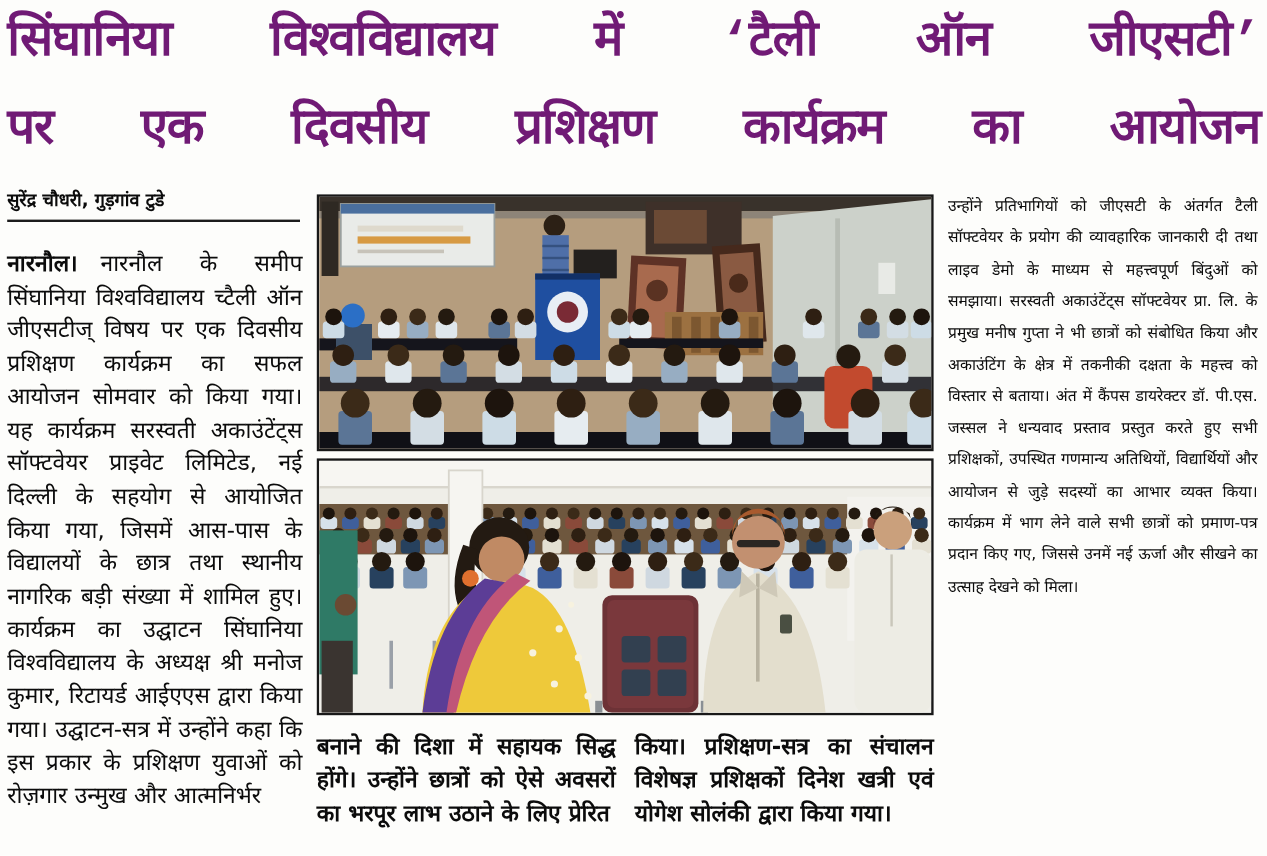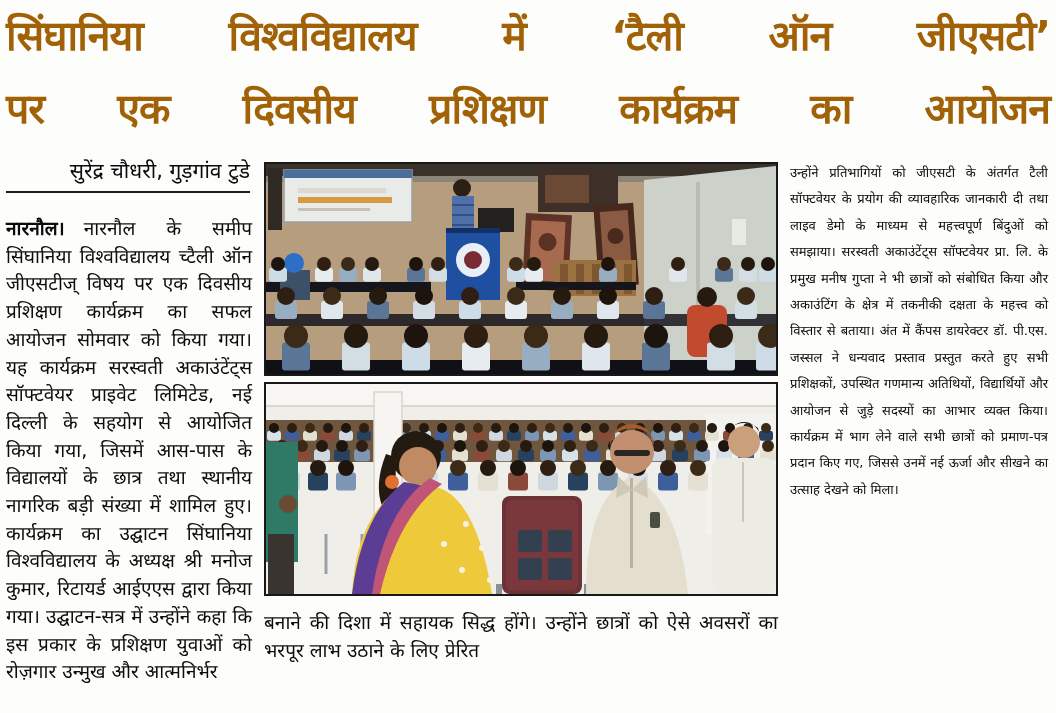--- a/index.html
+++ b/index.html
@@ -17,37 +17,37 @@
   .headline{position:absolute;top:0;left:6px;right:6px;height:152px;}
   .hl-line{
     font-weight:bold;
     font-size:41px;
     line-height:73px;
     letter-spacing:-1px;
     white-space:normal;
     text-align:justify;
     text-align-last:justify;
     text-justify:inter-word;
-    color:#a16207;
+    color:#701a75;
+    font-family:Liberation Mono, monospace;
   }
 
   
   .content{position:absolute;top:152px;left:6px;width:1044px;display:flex;gap:12px;}
   .col-left{width:246px;}
-  .col-center{width:514px;}
+  .col-center{width:514px;font-weight:bold;}
   .col-right{width:258px;}
 
   .byline{
     margin:4px 2px 22px 0;
     padding-bottom:7px;
     border-bottom:2.5px solid #1c1c1c;
-    font-size:21px;
-    font-weight:normal;
+    font-size:15px;
+    font-weight:bold;
     white-space:nowrap;
-    text-align:right;
   }
 
   .body-text{
     margin:0;
     font-size:19px;
     line-height:27.7px;
     text-align:justify;
     text-justify:inter-word;
   }
   .lead{margin-right:19px;}
@@ -432,20 +432,21 @@
             <circle cx="478" cy="58" r="16" fill="#caa07c"></circle>
             <path d="M462 54 a16 16 0 0 1 32 0 l-2 -10 q-14 -10 -28 0 z" fill="#241c12"></path>
             <rect x="446" y="74" width="64" height="136" rx="10" fill="#edece4"></rect>
             <rect x="476" y="78" width="2" height="60" fill="#c9c6ba"></rect>
           </g>
         </svg>
       </figure>
 
       <div class="bottom-cols">
         <p class="body-text">बनाने की दिशा में सहायक सिद्ध होंगे। उन्होंने छात्रों को ऐसे अवसरों का भरपूर लाभ उठाने के लिए प्रेरित</p>
+        <p class="body-text">किया। प्रशिक्षण-सत्र का संचालन विशेषज्ञ प्रशिक्षकों दिनेश खत्री एवं योगेश सोलंकी द्वारा किया गया।</p>
       </div>
     </section>
 
     <aside class="col-right">
       <p class="body-text">उन्होंने प्रतिभागियों को जीएसटी के अंतर्गत टैली सॉफ्टवेयर के प्रयोग की व्यावहारिक जानकारी दी तथा लाइव डेमो के माध्यम से महत्त्वपूर्ण बिंदुओं को समझाया। सरस्वती अकाउंटेंट्स सॉफ्टवेयर प्रा. लि. के प्रमुख मनीष गुप्ता ने भी छात्रों को संबोधित किया और अकाउंटिंग के क्षेत्र में तकनीकी दक्षता के महत्त्व को विस्तार से बताया। अंत में कैंपस डायरेक्टर डॉ. पी.एस. जस्सल ने धन्यवाद प्रस्ताव प्रस्तुत करते हुए सभी प्रशिक्षकों, उपस्थित गणमान्य अतिथियों, विद्यार्थियों और आयोजन से जुड़े सदस्यों का आभार व्यक्त किया। कार्यक्रम में भाग लेने वाले सभी छात्रों को प्रमाण-पत्र प्रदान किए गए, जिससे उनमें नई ऊर्जा और सीखने का उत्साह देखने को मिला।</p>
     </aside>
 
   </div>
 </div>
 

